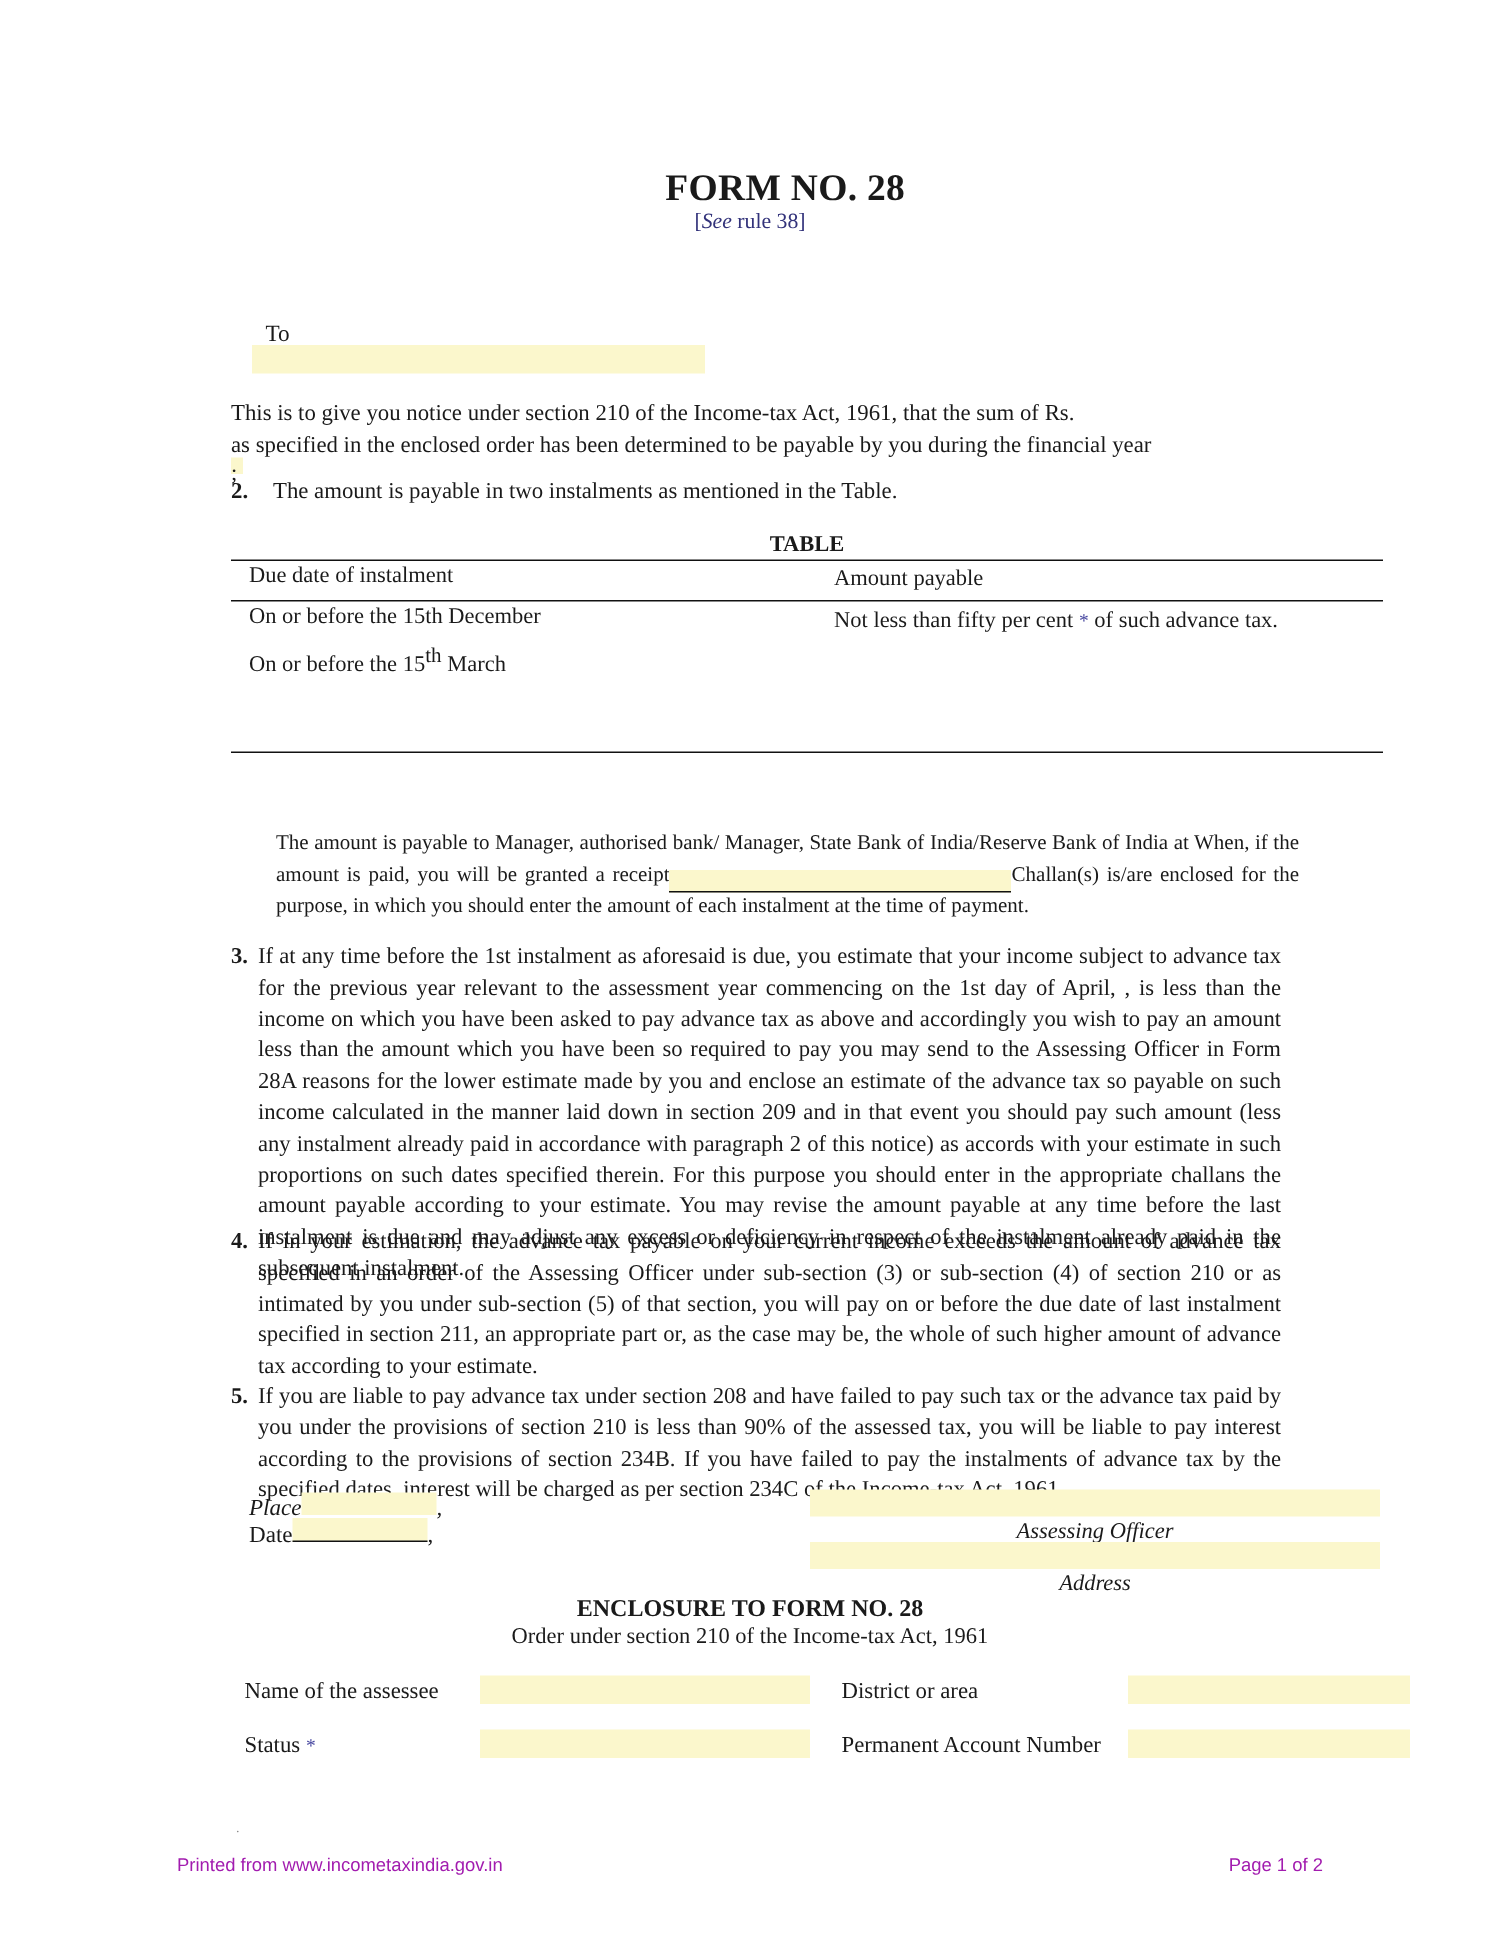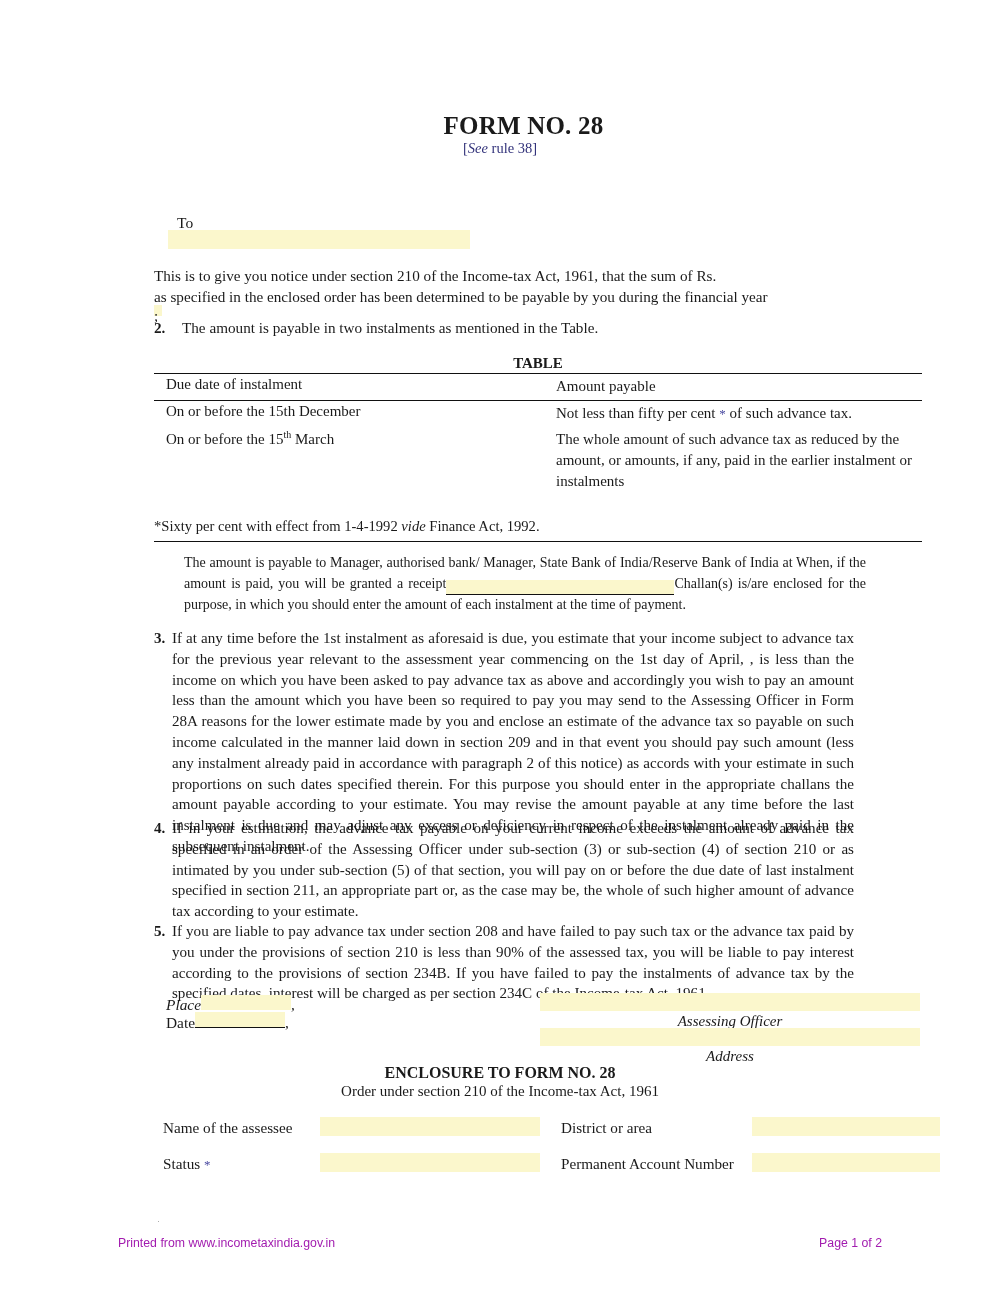--- a/index.html
+++ b/index.html
@@ -119,21 +119,21 @@
     width: 768px;
   }
   .tbl .rule-top    { border-top: 1.6px solid #111; }
   .tbl .rule-mid    { border-top: 1.2px solid #111; }
   .tbl .rule-bottom { border-top: 1.4px solid #111; }
   .tbl-row { display: flex; }
   .tbl-col-a { width: 390px; padding: 2px 0 3px 12px; font-size: 15px; }
   .tbl-col-b { flex: 1; padding: 2px 0 3px 0; font-size: 15px; line-height: 21px; }
   .tbl-head { font-size: 15px; }
   .star-blue { color: #4848a0; font-size: 13px; }
-  sup.th { font-size: 10px; vertical-align: super; }
+  sup.th { font-size: 14px; vertical-align: super; }
   .tbl-spacer { height: 46px; }
 
   .footnote {
     position: absolute;
     left: 154px;
     top: 518px;
     font-size: 14.6px;
   }
 
   
@@ -305,30 +305,26 @@
       </div>
       <div class="tbl-col-b">
         <span>Not less than fifty per cent </span><span class="star-blue">*</span><span> of such advance tax.</span>
       </div>
     </div>
 
     <div class="tbl-row">
       <div class="tbl-col-a">
         <span>On or before the 15</span><sup class="th">th</sup><span> March</span>
       </div>
-      <div class="tbl-col-b">
-        <span>The whole amount of such advance tax as reduced by the amount, or amounts, if any, paid in the earlier instalment or instalments</span>
-      </div>
     </div>
 
     <div class="tbl-spacer"></div>
     <div class="rule-bottom"></div>
   </div>
 
-  <div class="footnote"><span>*Sixty per cent with effect from 1-4-1992 </span><span class="ital">vide</span><span> Finance Act, 1992.</span></div>
 
   <div class="para para-unnum"><span>The amount is payable to Manager, authorised bank/ Manager, State Bank of India/Reserve Bank of India at When, if the amount is paid, you will be granted a receipt</span><span class="receipt-blank"></span><span>Challan(s) is/are enclosed for the purpose, in which you should enter the amount of each instalment at the time of payment.</span></div>
 
   <div class="numbered p3">
     <span class="num">3.</span>
     <div class="body">If at any time before the 1st instalment as aforesaid is due, you estimate that your income subject to advance tax for the previous year relevant to the assessment year commencing on the 1st day of April, , is less than the income on which  you have been asked to pay advance tax as above and accordingly you wish to pay an amount less than the amount which you have been so required to pay you may send to the Assessing Officer in Form 28A reasons for the lower estimate made by you and enclose an estimate of the advance tax so payable on such income calculated in the manner laid down in section 209 and in that event you should pay such amount (less any instalment already paid in accordance with paragraph 2 of this notice) as accords with your estimate in such proportions on such dates specified therein. For this purpose you should enter in the appropriate challans the amount payable according to your estimate. You may revise the amount payable at any time before the last instalment is due and may adjust any excess or deficiency in respect of the instalment already paid in the subsequent instalment.</div>
   </div>
 
   <div class="numbered p4">
     <span class="num">4.</span>

